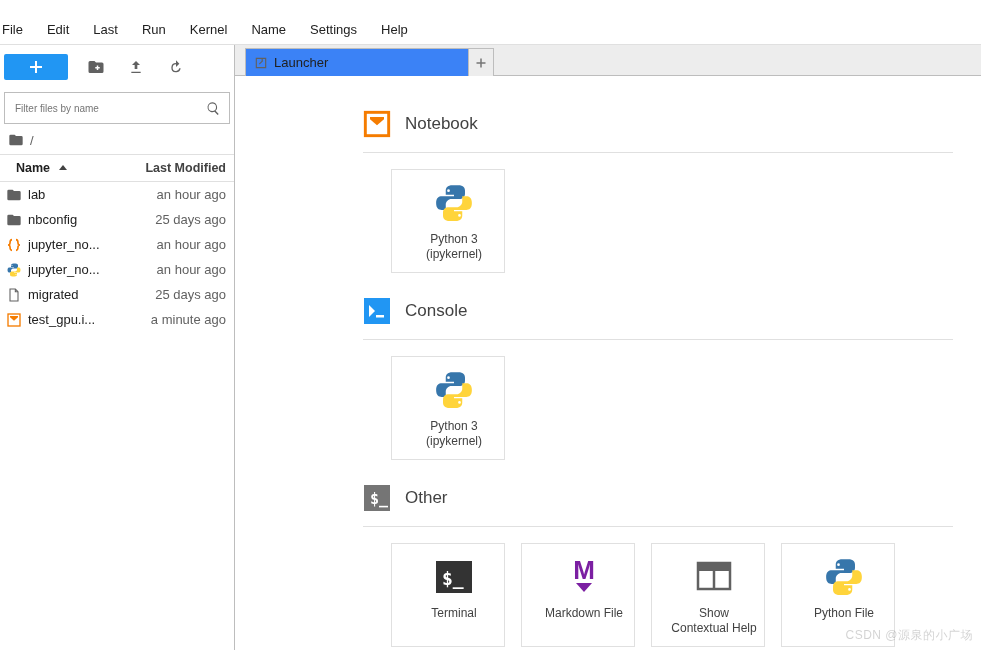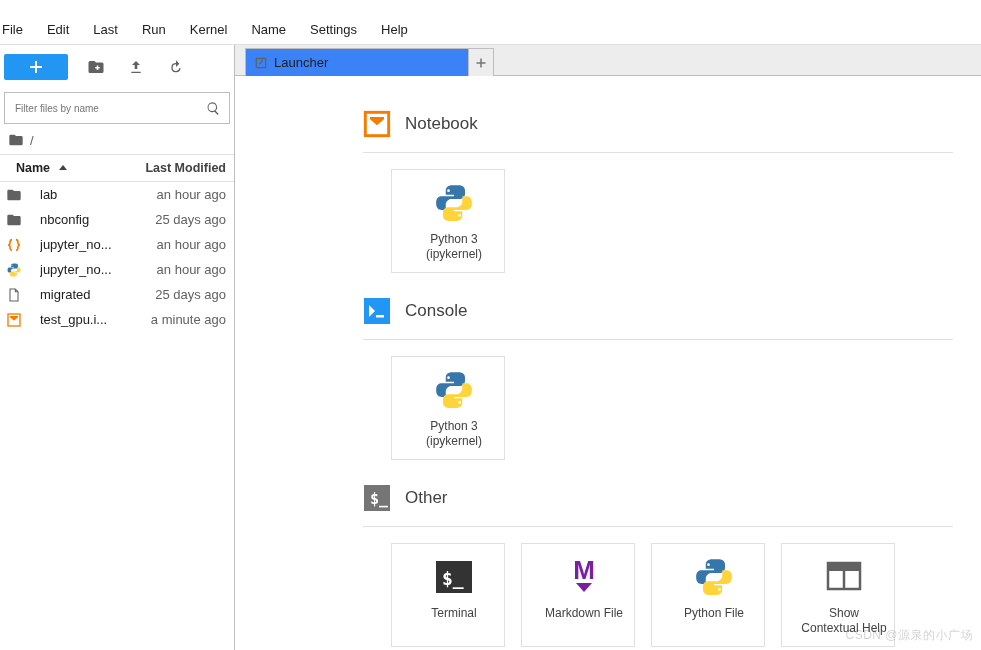--- a/index.html
+++ b/index.html
@@ -37,21 +37,21 @@
   .sb-filter{margin:4px 4px 2px 4px;border:1px solid #bdbdbd;height:30px;
     display:flex;align-items:center;padding:0 8px;gap:8px;}
   .sb-filter input{flex:1;border:none;outline:none;font-size:10px;height:26px;color:#757575;background:transparent;}
   .sb-crumb{display:flex;align-items:center;gap:6px;padding:6px 8px 6px 8px;color:var(--jp-text2);}
   .sb-crumb svg{display:block;}
   .sb-head{display:flex;align-items:center;height:26px;border-top:1px solid var(--jp-border);
     border-bottom:1px solid var(--jp-border);font-weight:600;font-size:12.5px;}
   .sb-head .hn{padding-left:8px;flex:1;display:flex;align-items:center;gap:8px;margin-left:8px;}
   .sb-head .hm{padding-right:8px;color:#424242;font-weight:600;margin-left:42px;}
   .sb-list{flex:1;overflow:auto;}
-  .sb-row{display:flex;align-items:center;height:25px;padding:0 8px 0 6px;gap:18px;}
+  .sb-row{display:flex;align-items:center;height:25px;padding:0 8px 0 6px;gap:6px;}
   .sb-row .ic{width:16px;height:16px;display:flex;align-items:center;justify-content:center;flex:none;}
   .sb-row .nm{flex:1;white-space:nowrap;overflow:hidden;text-overflow:ellipsis;}
   .sb-row .tm{color:var(--jp-text2);white-space:nowrap;text-align:center;}
   
   .main{flex:1;display:flex;flex-direction:column;min-width:0;}
   .tabbar{height:30px;background:var(--jp-tabbar);display:flex;align-items:stretch;
     border-bottom:1px solid var(--jp-border2);padding-left:10px;}
   .tab{display:flex;align-items:center;gap:6px;background:#3b82f6;border:1px solid var(--jp-border2);
     border-bottom:none;padding:0 24px 0 8px;margin-top:3px;height:27px;min-width:190px;}
   .tab.add{min-width:0;padding:0 6px;background:var(--jp-tabbar);border:1px solid var(--jp-border2);
@@ -287,36 +287,36 @@
               <span class="ic">
                 <svg width="44" height="44" viewBox="0 0 44 44">
                   <text x="22" y="24" text-anchor="middle" fill="#7b1fa2" font-size="26" font-weight="800" font-family="Arial">M</text>
                   <path fill="#7b1fa2" d="M14 28h16l-8 9z"></path>
                 </svg>
               </span>
               <span class="lbl">Markdown File</span>
             </div>
             <div class="card">
               <span class="ic">
-                <svg width="44" height="44" viewBox="0 0 32 32">
-                  <path fill="#3776ab" d="M15 3c-4 0-5 2-5 4v3h6v1H7c-2 0-4 1-4 5s2 5 4 5h3v-4c0-2 2-4 4-4h6c2 0 4-1 4-4V7c0-2-1-4-5-4h-4zM12 6a1 1 0 110 2 1 1 0 010-2z"></path>
-                  <path fill="#ffd43b" d="M17 29c4 0 5-2 5-4v-3h-6v-1h9c2 0 4-1 4-5s-2-5-4-5h-3v4c0 2-2 4-4 4h-6c-2 0-4 1-4 4v2c0 2 1 4 5 4h4zM20 26a1 1 0 110-2 1 1 0 010 2z"></path>
-                </svg>
-              </span>
-              <span class="lbl">Python File</span>
-            </div>
-            <div class="card">
-              <span class="ic">
                 <svg width="44" height="44" viewBox="0 0 44 44">
                   <rect x="6" y="8" width="32" height="26" fill="none" stroke="#616161" stroke-width="2.5"></rect>
                   <rect x="6" y="8" width="32" height="8" fill="#616161"></rect>
                   <line x1="22" y1="16" x2="22" y2="34" stroke="#616161" stroke-width="2.5"></line>
                 </svg>
               </span>
               <span class="lbl">Show<br>Contextual Help</span>
             </div>
+            <div class="card">
+              <span class="ic">
+                <svg width="44" height="44" viewBox="0 0 32 32">
+                  <path fill="#3776ab" d="M15 3c-4 0-5 2-5 4v3h6v1H7c-2 0-4 1-4 5s2 5 4 5h3v-4c0-2 2-4 4-4h6c2 0 4-1 4-4V7c0-2-1-4-5-4h-4zM12 6a1 1 0 110 2 1 1 0 010-2z"></path>
+                  <path fill="#ffd43b" d="M17 29c4 0 5-2 5-4v-3h-6v-1h9c2 0 4-1 4-5s-2-5-4-5h-3v4c0 2-2 4-4 4h-6c-2 0-4 1-4 4v2c0 2 1 4 5 4h4zM20 26a1 1 0 110-2 1 1 0 010 2z"></path>
+                </svg>
+              </span>
+              <span class="lbl">Python File</span>
+            </div>
           </div>
         </div>
       </div>
   </div>
 </div>
 
 <div class="watermark">CSDN @源泉的小广场</div>
 
 </body></html>

